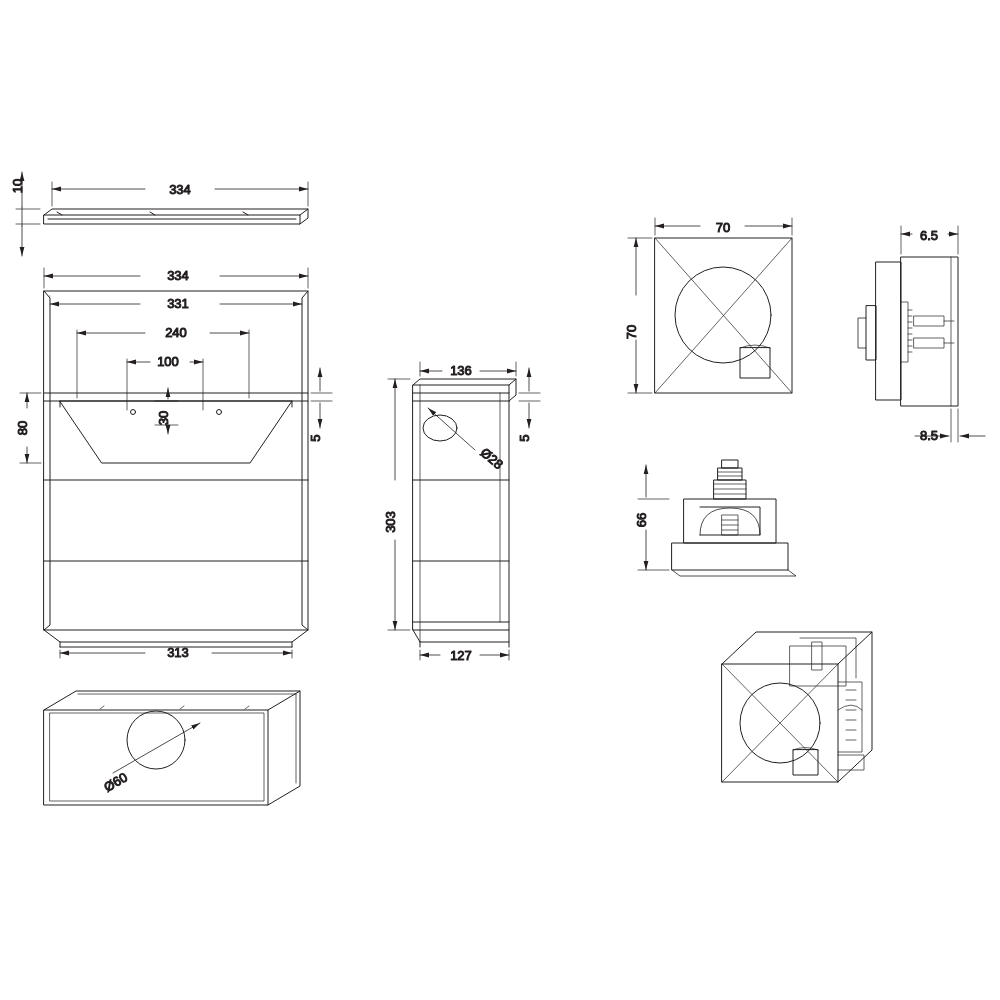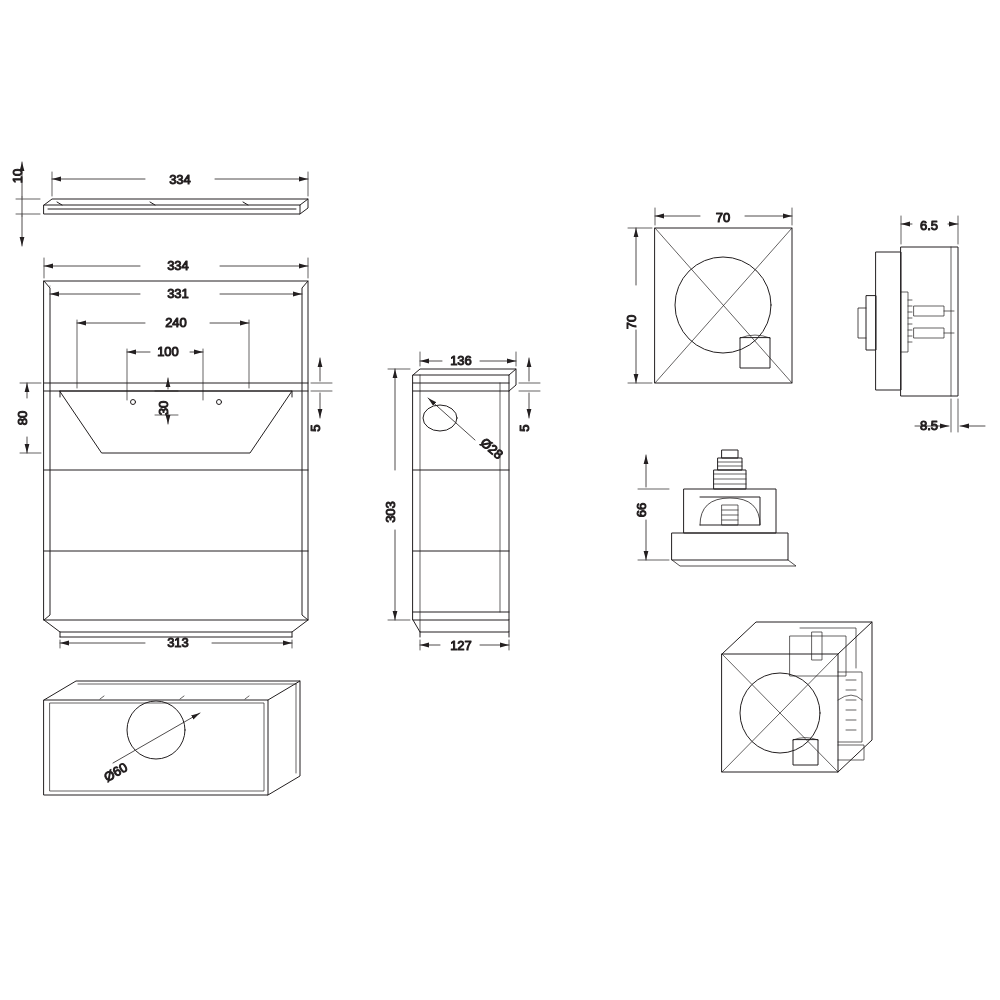--- a/index.html
+++ b/index.html
@@ -11,20 +11,21 @@
     width: 1000px;
     height: 1000px;
     font-family: "Liberation Sans", sans-serif;
     color: #231f20;
     overflow: hidden;
   }
   #stage {
     position: relative;
     width: 1000px;
     height: 730px;
+    margin-top: 10px;
   }
   #drawing {
     position: absolute;
     left: 0;
     top: 0;
   }
   .dimtext {
     font-family: "Liberation Sans", sans-serif;
     font-size: 13px;
     fill: #231f20;

